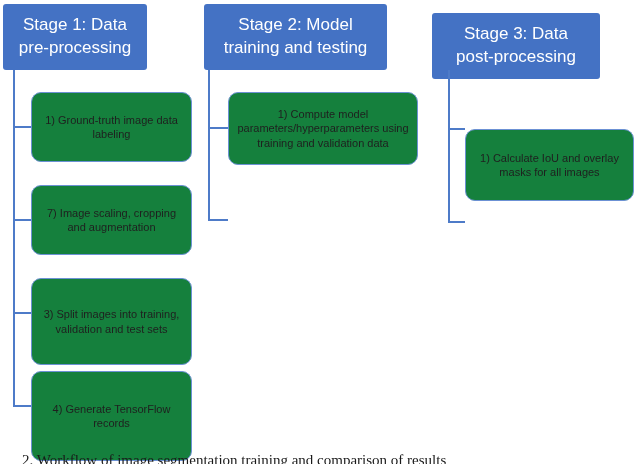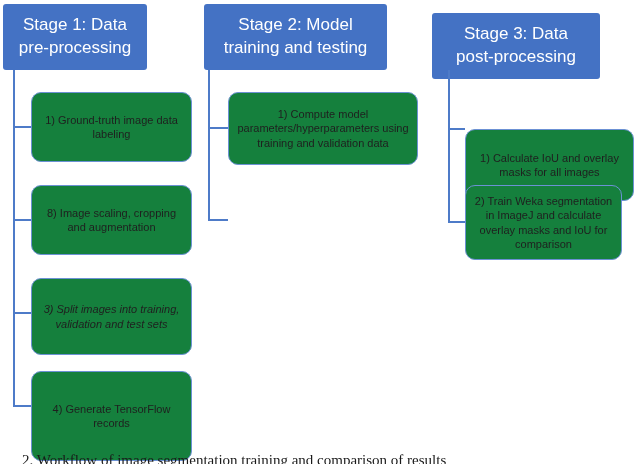--- a/index.html
+++ b/index.html
@@ -65,36 +65,35 @@
 
   <div class="stage-header" style="left:3px; top:4px; width:144px; height:66px;">Stage 1: Data
 pre-processing</div>
   <div class="vline" style="left:13px; top:70px; height:337px;"></div>
   <div class="hstub" style="left:14px; top:126px; width:17px;"></div>
   <div class="hstub" style="left:14px; top:219px; width:17px;"></div>
   <div class="hstub" style="left:14px; top:312px; width:17px;"></div>
   <div class="hstub" style="left:14px; top:405px; width:17px;"></div>
 
   <div class="step-box" style="left:31px; top:92px; width:161px; height:70px;">1) Ground-truth image data labeling</div>
-  <div class="step-box" style="left:31px; top:185px; width:161px; height:70px;">8) Image scaling, cropping and augmentation</div>
-  <div class="step-box" style="left:31px; top:278px; width:161px; height:77px;font-style:italic;">3) Split images into training, validation and test sets</div>
+  <div class="step-box" style="left:31px; top:185px; width:161px; height:70px;">7) Image scaling, cropping and augmentation</div>
+  <div class="step-box" style="left:31px; top:278px; width:161px; height:87px;">3) Split images into training, validation and test sets</div>
   <div class="step-box" style="left:31px; top:371px; width:161px; height:90px;">4) Generate TensorFlow records</div>
 
   <div class="stage-header" style="left:192px; top:4px; width:183px; height:66px;margin-left:12px;">Stage 2: Model
 training and testing</div>
   <div class="vline" style="left:208px; top:70px; height:151px;"></div>
   <div class="hstub" style="left:209px; top:127px; width:19px;"></div>
   <div class="hstub" style="left:209px; top:219px; width:19px;"></div>
 
   <div class="step-box" style="left:228px; top:92px; width:190px; height:73px;">1) Compute model parameters/hyperparameters  using training and validation data</div>
 
   <div class="stage-header" style="left:432px; top:13px; width:168px; height:66px;">Stage 3: Data
 post-processing</div>
   <div class="vline" style="left:448px; top:70px; height:153px;"></div>
   <div class="hstub" style="left:449px; top:128px; width:16px;"></div>
   <div class="hstub" style="left:449px; top:221px; width:16px;"></div>
 
   <div class="step-box" style="left:465px; top:93px; width:169px; height:72px;margin-top:36px;">1) Calculate IoU and overlay masks for all images</div>
-  <div class="step-box" style="left:465px; top:185px; width:157px; height:75px;">2) Train Weka segmentation in ImageJ and calculate overlay masks and IoU for comparison</div>
 
   <div class="caption" style="left:22px; top:452px;">2.   Workflow of image segmentation training and comparison of results</div>
 
 </div>
 
 </body></html>

